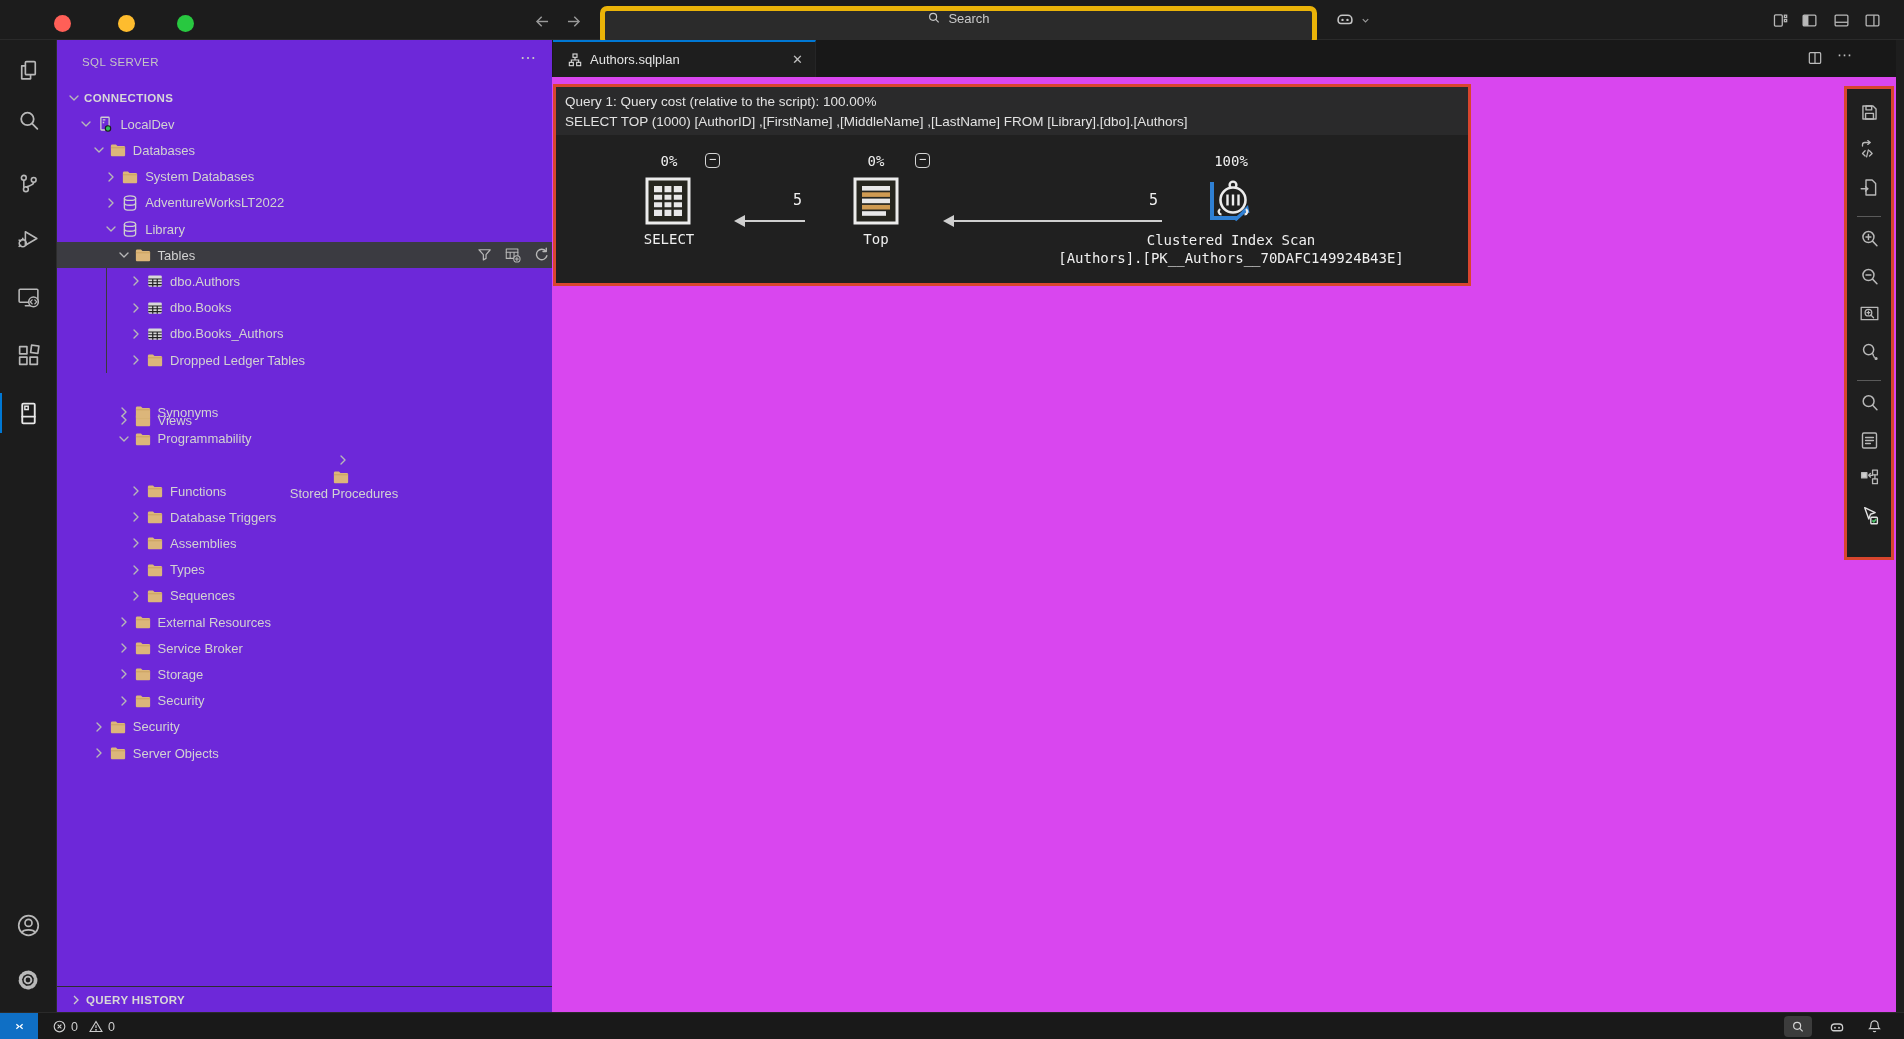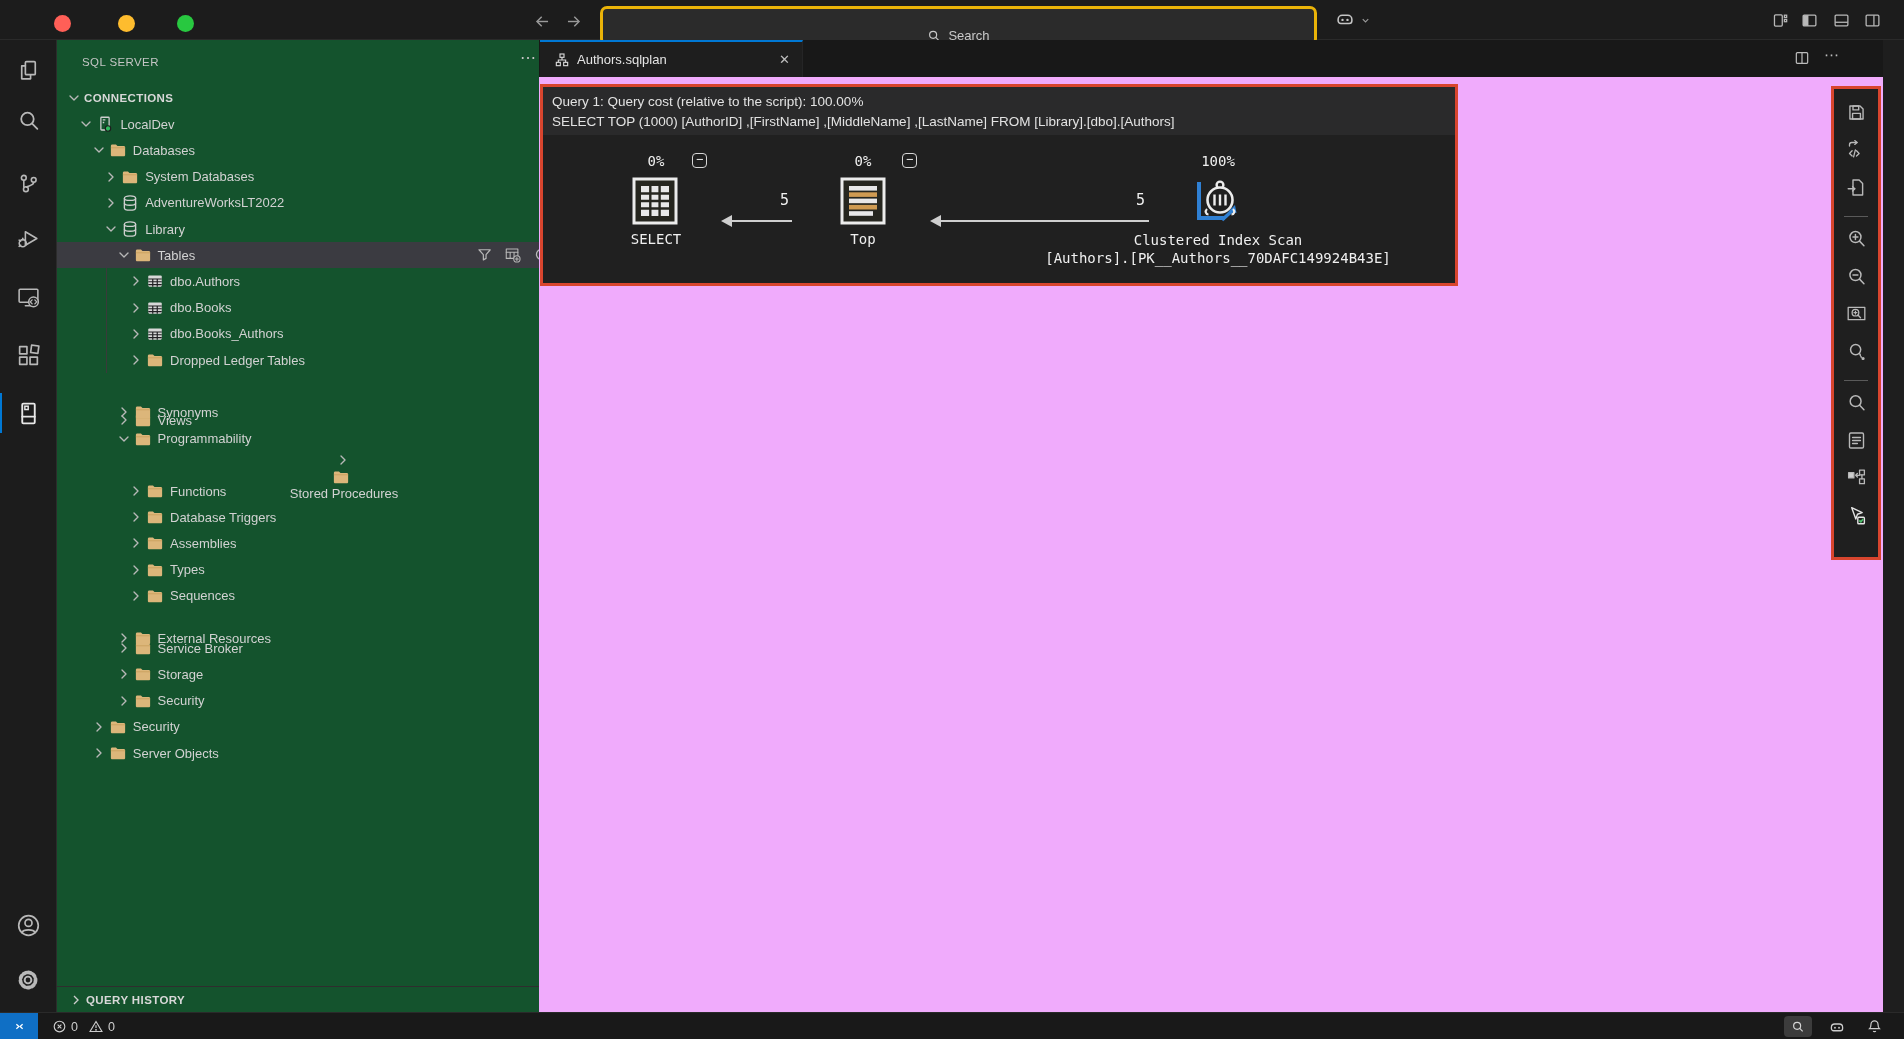--- a/index.html
+++ b/index.html
@@ -6,47 +6,47 @@
   html,body { background:#111; }
   body { font-family:"Liberation Sans", sans-serif; }
   #app { position:relative; width:1904px; height:1039px; background:#1e1e1e; overflow:hidden; }
   .abs { position:absolute; }
   svg { display:block; }
 
   
   #titlebar { left:0; top:0; width:1904px; height:40px; background:#1c1c1c; border-bottom:1px solid #2a2a2a; }
   .tl { position:absolute; top:15px; width:17px; height:17px; border-radius:50%; }
   #searchbox { position:absolute; left:600px; top:6px; width:717px; height:40px; background:#2b2b2b;
-    border:3px solid #eab308; border-radius:7px; display:flex; align-items:flex-end; justify-content:center;
+    border:5px solid #eab308; border-radius:7px; display:flex; align-items:flex-start; justify-content:center;
     gap:7px; color:#c9c9c9; font-size:13px; }
   .navarrow { position:absolute; top:12px; }
 
   
   #activitybar { left:0; top:40px; width:57px; height:972px; background:#1c1c1c; border-right:1px solid #2c2c2c; }
   .act-item { position:absolute; left:0; width:56px; height:44px; display:flex; align-items:center; justify-content:center; }
   .act-accent { position:absolute; left:0; width:2px; background:#0078d4; }
 
   
-  #sidebar { left:57px; top:40px; width:503px; height:972px; background:#14532d; border-right:5px solid #22c55e; }
+  #sidebar { left:57px; top:40px; width:503px; height:972px; background:#6d28d9; border-right:5px solid #22c55e; }
   #sidebar-header { position:absolute; left:0; top:0; width:100%; height:34px; }
   #sidebar-title { position:absolute; left:25px; top:16px; font-size:11.5px; letter-spacing:.4px; color:#c5c5c5; }
   #sidebar-more { position:absolute; left:463px; top:8px; color:#c5c5c5; font-size:16px; }
   #tree { position:absolute; left:0; top:45px; width:503px; }
   .trow { position:absolute; left:0; width:503px; height:26.2px; display:flex; align-items:center; color:#d2d2d2; font-size:13px; }
   .trow.sel { background:#3b3b41; }
   .tchev { width:16px; height:16px; flex:0 0 16px; margin-right:2px; }
   .ticon { width:18px; height:18px; flex:0 0 18px; margin-right:6px; }
   .thead { font-weight:bold; font-size:11.5px; letter-spacing:.4px; color:#d8d8d8; }
   .tactions { position:absolute; right:10px; top:0; height:26.2px; display:flex; align-items:center; gap:10px; }
   #indent-guide { position:absolute; left:49px; width:1px; background:#3a3a3a; }
   #qh-row { position:absolute; left:0; top:946px; width:503px; height:26px; border-top:1px solid #2e2e2e;
     display:flex; align-items:center; }
 
   
-  #main { left:539px; top:40px; width:1344px; height:972px; background:#f0abfc; }
+  #main { left:552px; top:40px; width:1344px; height:972px; background:#d946ef; }
   #tabbar { position:absolute; left:0; top:0; width:1344px; height:37px; background:#181818; }
   #tab-active { position:absolute; left:1px; top:0; width:263px; height:37px; background:#1e1e1e;
     border-top:2px solid #0078d4; border-right:1px solid #252526; display:flex; align-items:center;
     padding:0 12px 0 14px; gap:7px; color:#e4e4e4; font-size:13px; }
   #tab-close { margin-left:auto; color:#c0c0c0; }
   .tabbar-act { position:absolute; top:10px; color:#bdbdbd; }
 
   
   #plan-panel { position:absolute; left:1px; top:44px; width:918px; height:202px; border:3px solid #d8452e; background:#202020; }
   #plan-header { position:absolute; left:0; top:0; width:100%; height:48px; background:#2a2a2b; color:#e2e2e2;
@@ -531,21 +531,21 @@
             </svg>
           </span>
           <span class="ticon">
             <svg width="18" height="18" viewBox="0 0 24 24">
               <path d="M2.5 6.5c0-1 .8-1.8 1.8-1.8h5l2 2.1h8.4c1 0 1.8.8 1.8 1.8v10c0 1-.8 1.8-1.8 1.8H4.3c-1 0-1.8-.8-1.8-1.8z" fill="#dcb67a"></path>
               <path d="M2.5 9h19" stroke="#c9a15f" stroke-width="1.2"></path>
             </svg>
           </span>
           <span class="">Sequences</span>
         </div>
-        <div class="trow" style="top: 524px; padding-left: 58.6px; margin-top: 16px;">
+        <div class="trow" style="top: 524px; padding-left: 58.6px;">
           <span class="tchev">
             <svg width="16" height="16" viewBox="0 0 24 24" fill="none" stroke="#b8b8b8" stroke-width="2" stroke-linecap="round" stroke-linejoin="round">
               <path d="M9 6l6 6-6 6"></path>
             </svg>
           </span>
           <span class="ticon">
             <svg width="18" height="18" viewBox="0 0 24 24">
               <path d="M2.5 6.5c0-1 .8-1.8 1.8-1.8h5l2 2.1h8.4c1 0 1.8.8 1.8 1.8v10c0 1-.8 1.8-1.8 1.8H4.3c-1 0-1.8-.8-1.8-1.8z" fill="#dcb67a"></path>
               <path d="M2.5 9h19" stroke="#c9a15f" stroke-width="1.2"></path>
             </svg>

